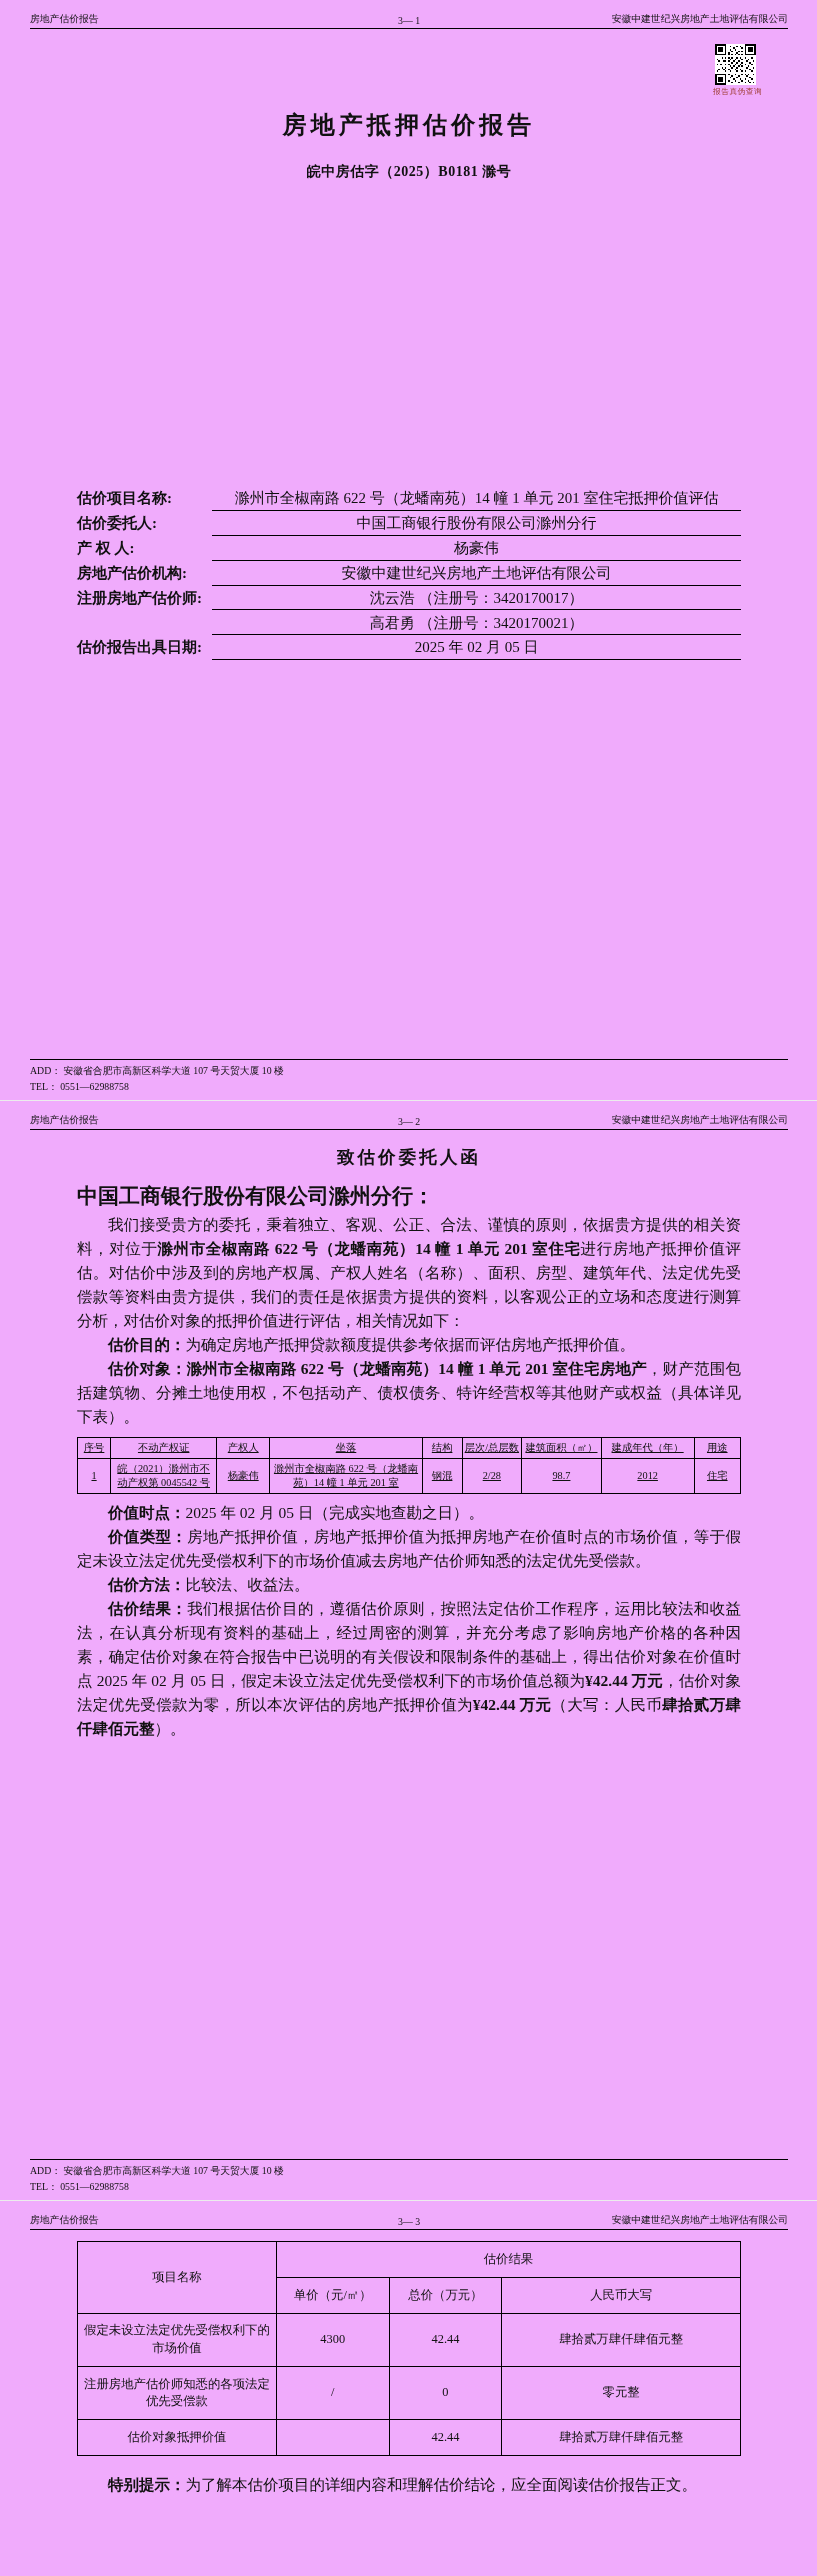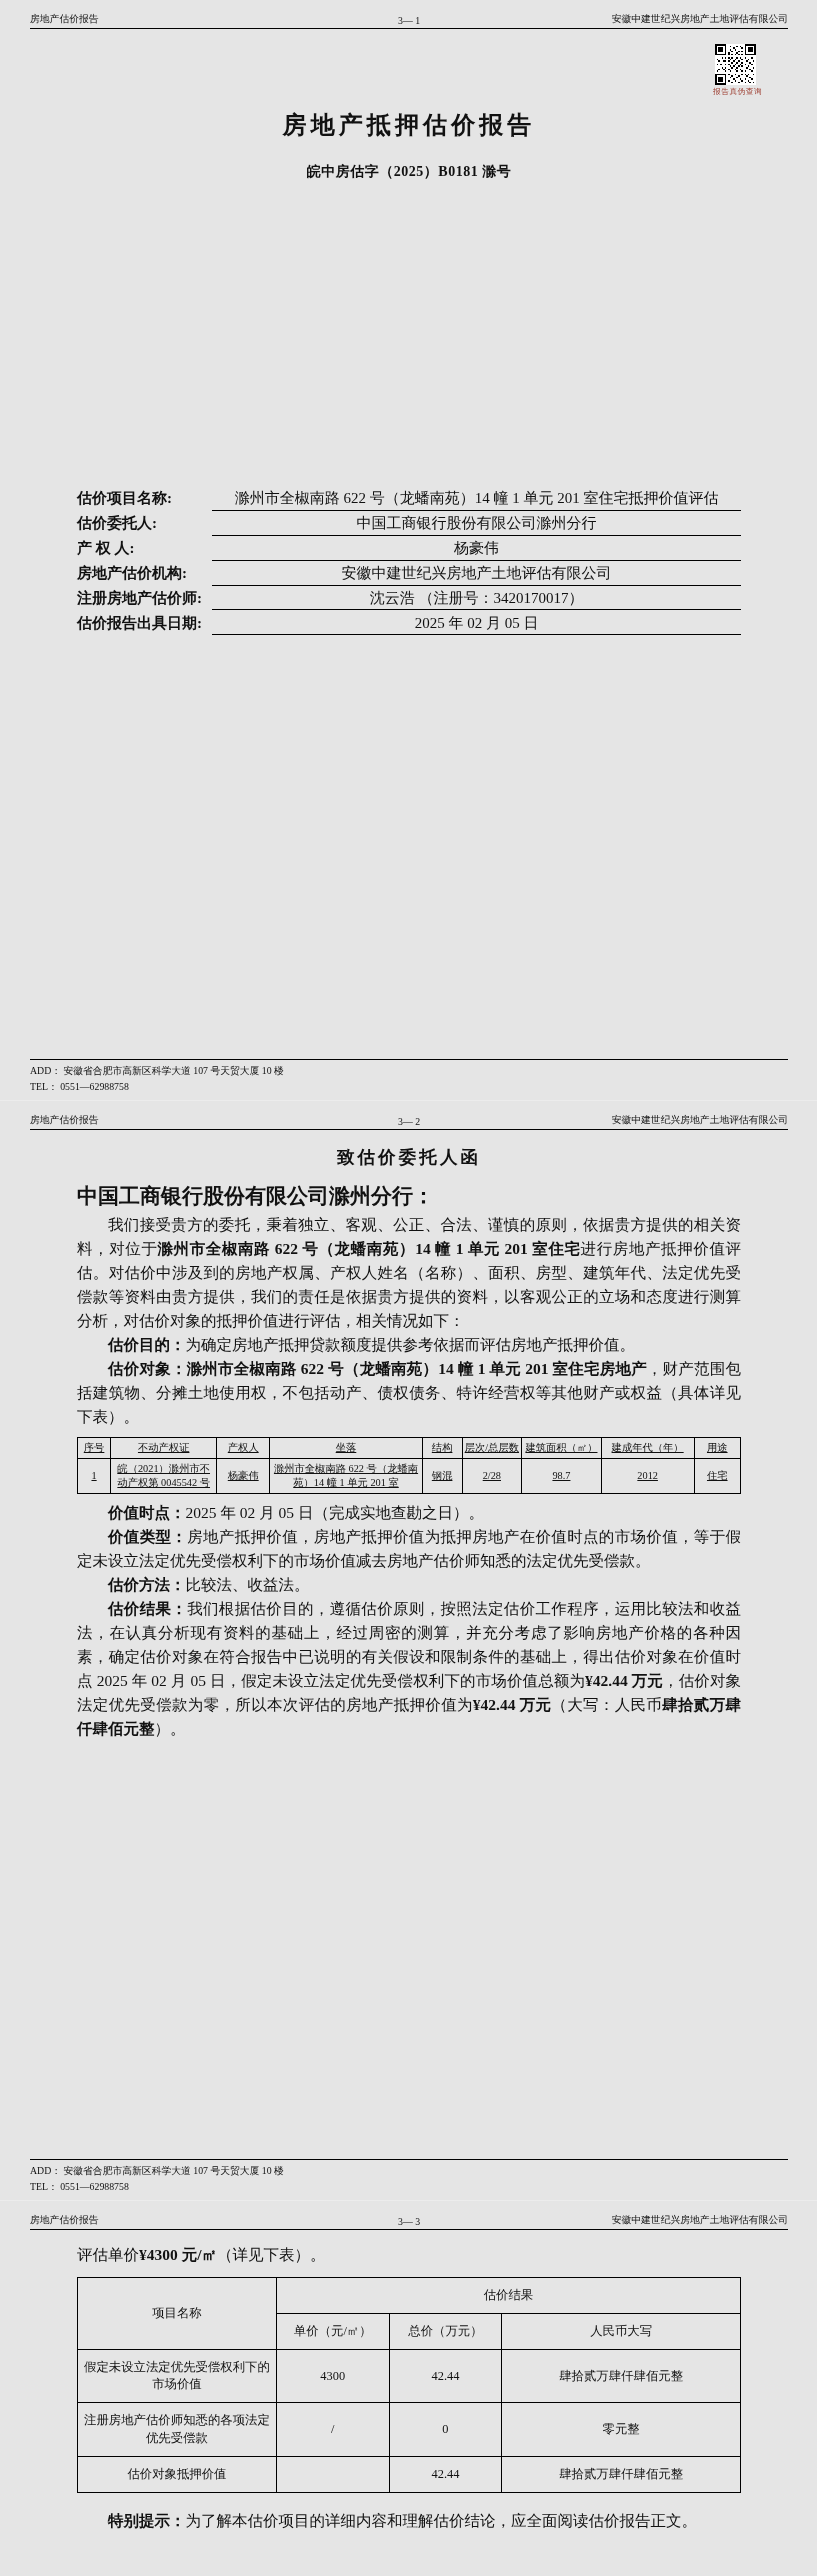--- a/index.html
+++ b/index.html
@@ -9,21 +9,21 @@
     color:#111;
     font-family:"Liberation Serif", serif;
   }
   .doc{width:818px;background:#fff;}
   .page{
     box-sizing:border-box;
     height:1100px;
     display:flex;
     flex-direction:column;
     position:relative;
-    background:#e5e5e5;
+    background:#f0abfc;
     overflow:hidden;
   }
   .page + .page{border-top:0.5px solid #ececec;}
 
   
   .page-header{
     margin:13.4px 30px 0;
     display:flex;
     align-items:flex-end;
     font-size:9.8px;
@@ -164,20 +164,24 @@
         </div>
         <div class="field-row">
           <span class="field-label">房地产估价机构:</span>
           <span class="field-value">安徽中建世纪兴房地产土地评估有限公司</span>
         </div>
         <div class="field-row">
           <span class="field-label">注册房地产估价师:</span>
           <span class="field-value">沈云浩 （注册号：3420170017）</span>
         </div>
         <div class="field-row">
+          <span class="field-label"></span>
+          <span class="field-value">高君勇 （注册号：3420170021）</span>
+        </div>
+        <div class="field-row">
           <span class="field-label">估价报告出具日期:</span>
           <span class="field-value">2025 年 02 月 05 日</span>
         </div>
       </div>
     </div>
 
     <footer class="page-footer">
       <div>ADD： 安徽省合肥市高新区科学大道 107 号天贸大厦 10 楼</div>
       <div>TEL： 0551—62988758</div>
     </footer>
@@ -256,21 +260,20 @@
   </section>
 
   <section class="page">
     <header class="page-header">
       <span class="ph-left">房地产估价报告</span>
       <span class="ph-center">3— 3</span>
       <span class="ph-right">安徽中建世纪兴房地产土地评估有限公司</span>
     </header>
 
     <div class="page-content">
-      <p class="para no-indent unit-price-line"><span>评估单价</span><b>¥4300 元/㎡</b><span>（详见下表）。</span></p>
 
       <table class="result-table">
         <colgroup>
           <col style="width:30%">
             <col style="width:17%">
             <col style="width:17%">
             <col style="width:36%">
         </colgroup>
         <tbody>
           <tr>

